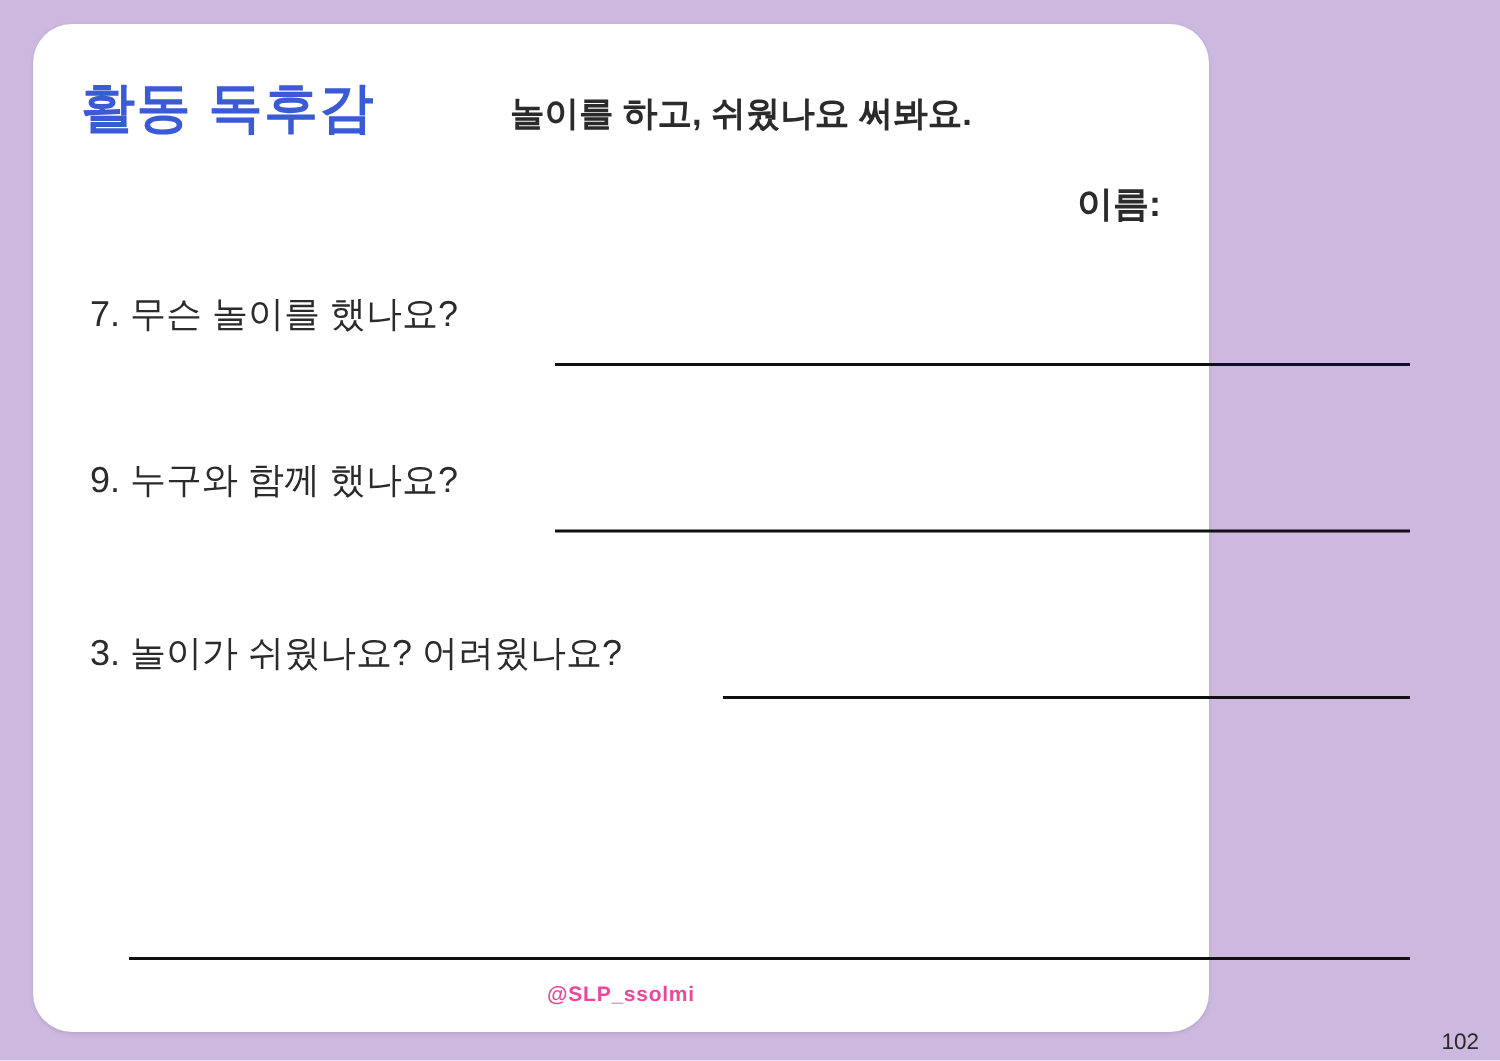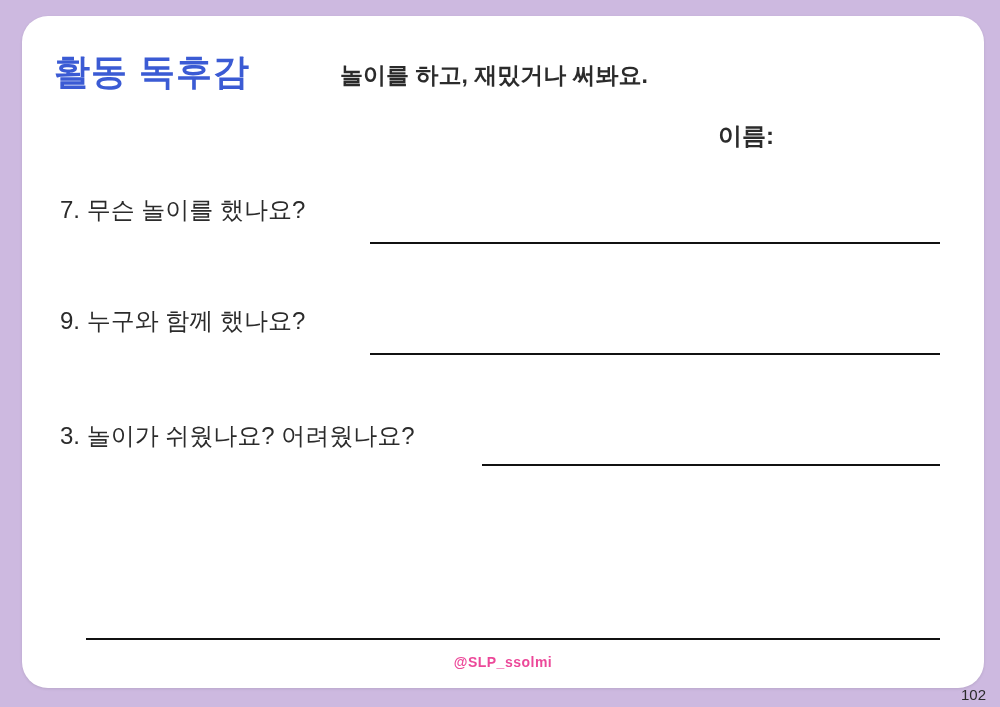--- a/index.html
+++ b/index.html
@@ -12,21 +12,21 @@
     background: #cdb9e0;
     font-family: "Liberation Sans", sans-serif;
     overflow: hidden;
     position: relative;
   }
 
   .page {
     position: absolute;
     left: 22px;
     top: 16px;
-    width: 962px;
+    width: 784px;
     height: 672px;
     background: #ffffff;
     border-radius: 26px;
     box-shadow: 0 1px 3px rgba(0,0,0,0.10);
   }
 
   
   .header {
     position: absolute;
     left: 0;
@@ -108,21 +108,21 @@
   }
 </style>
 </head>
 <body>
 
 <div class="page">
 
   <div class="header">
     <div class="title">활동 독후감</div>
 
-    <div class="subtitle">놀이를 하고, 재밌거나 써봐요.</div>
+    <div class="subtitle">놀이를 하고, 쉬웠나요 써봐요.</div>
 
     <div class="name-label">이름:</div>
   </div>
 
   <div class="q" style="top: 180px;">
     <div class="q-text">7. 무슨 놀이를 했나요?</div>
   </div>
   <div class="answer-line" style="left: 348px; top: 226px; width: 570px;"></div>
 
   <div class="q" style="top: 291px;">

